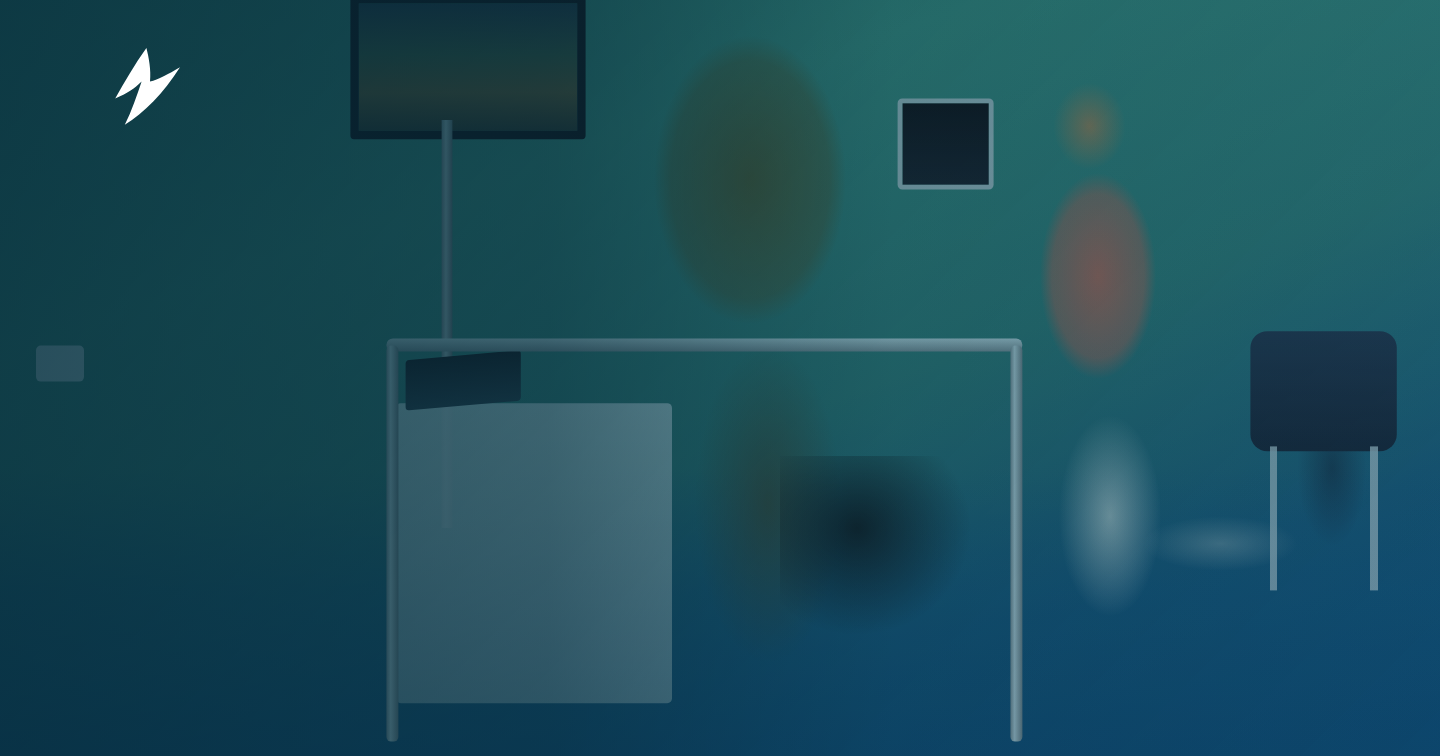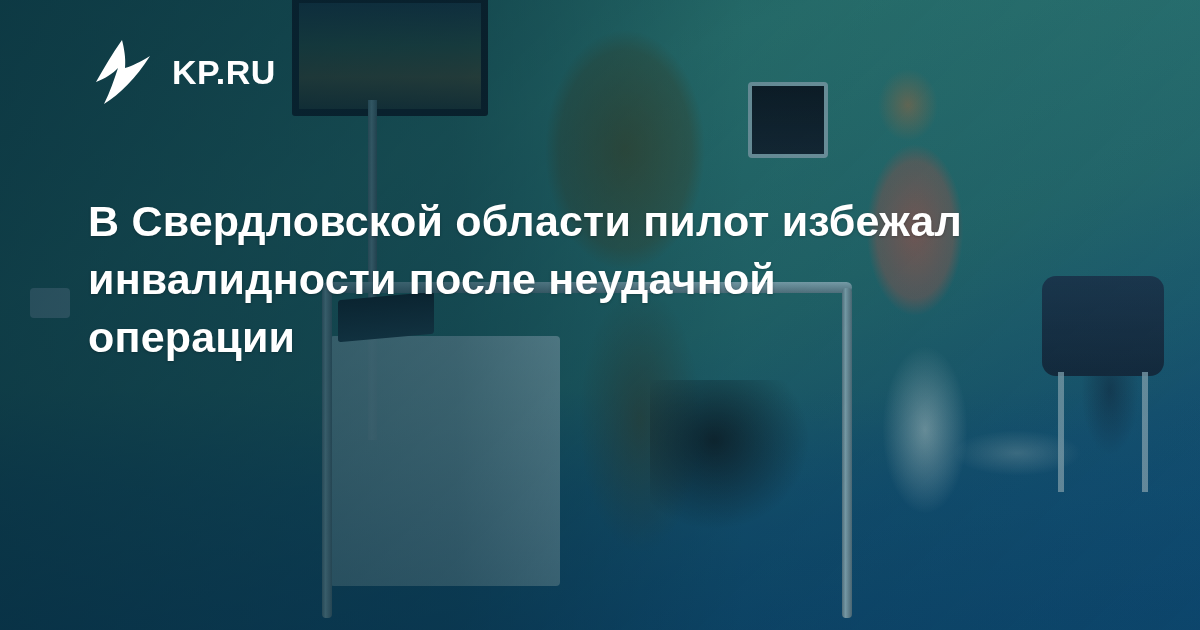--- a/index.html
+++ b/index.html
@@ -214,20 +214,18 @@
   <div class="scrim"></div>
 
   <div class="content">
 
     <div class="brand">
       <span>
         <svg width="62" height="68" viewBox="0 0 62 68" aria-hidden="true">
           <path d="M30 2 C20 16 12 30 4 44 C14 40 20 36 26 30 C22 42 18 54 12 66 C28 56 44 40 58 18 C48 24 40 28 33 30 C34 20 32 10 30 2 Z" fill="#ffffff"></path>
         </svg>
       </span>
-      <span class="brand-name">KP.RU</span>
     </div>
 
-    <div class="headline">В Свердловской области пилот избежал инвалидности после неудачной операции</div>
 
 
   </div>
 </div>
 
 </body></html>

